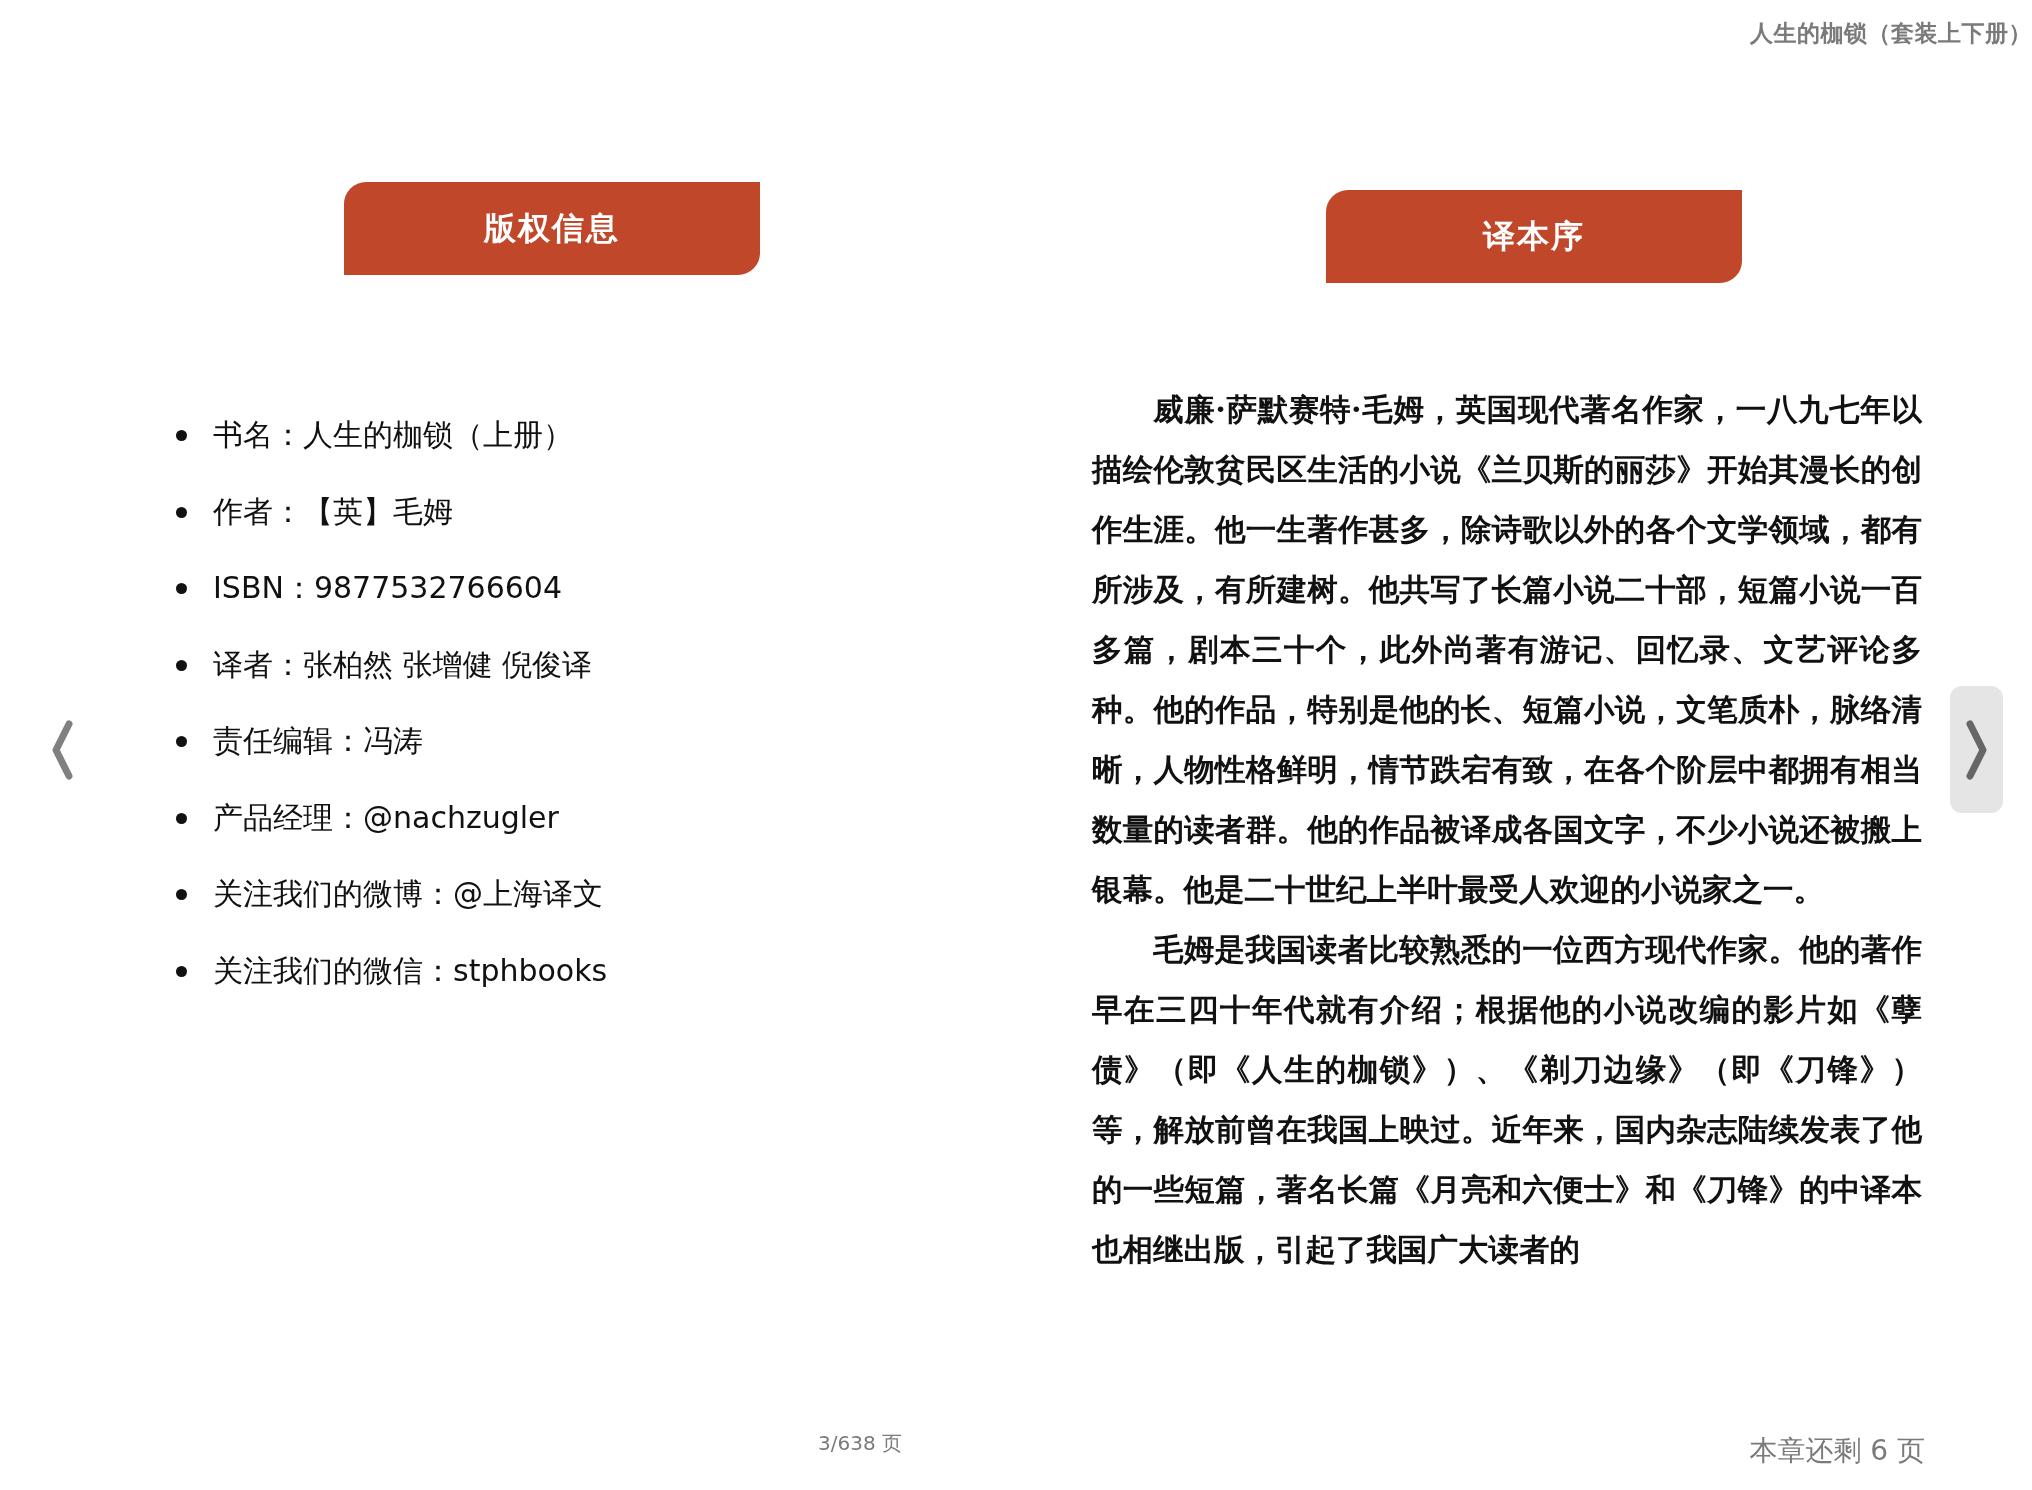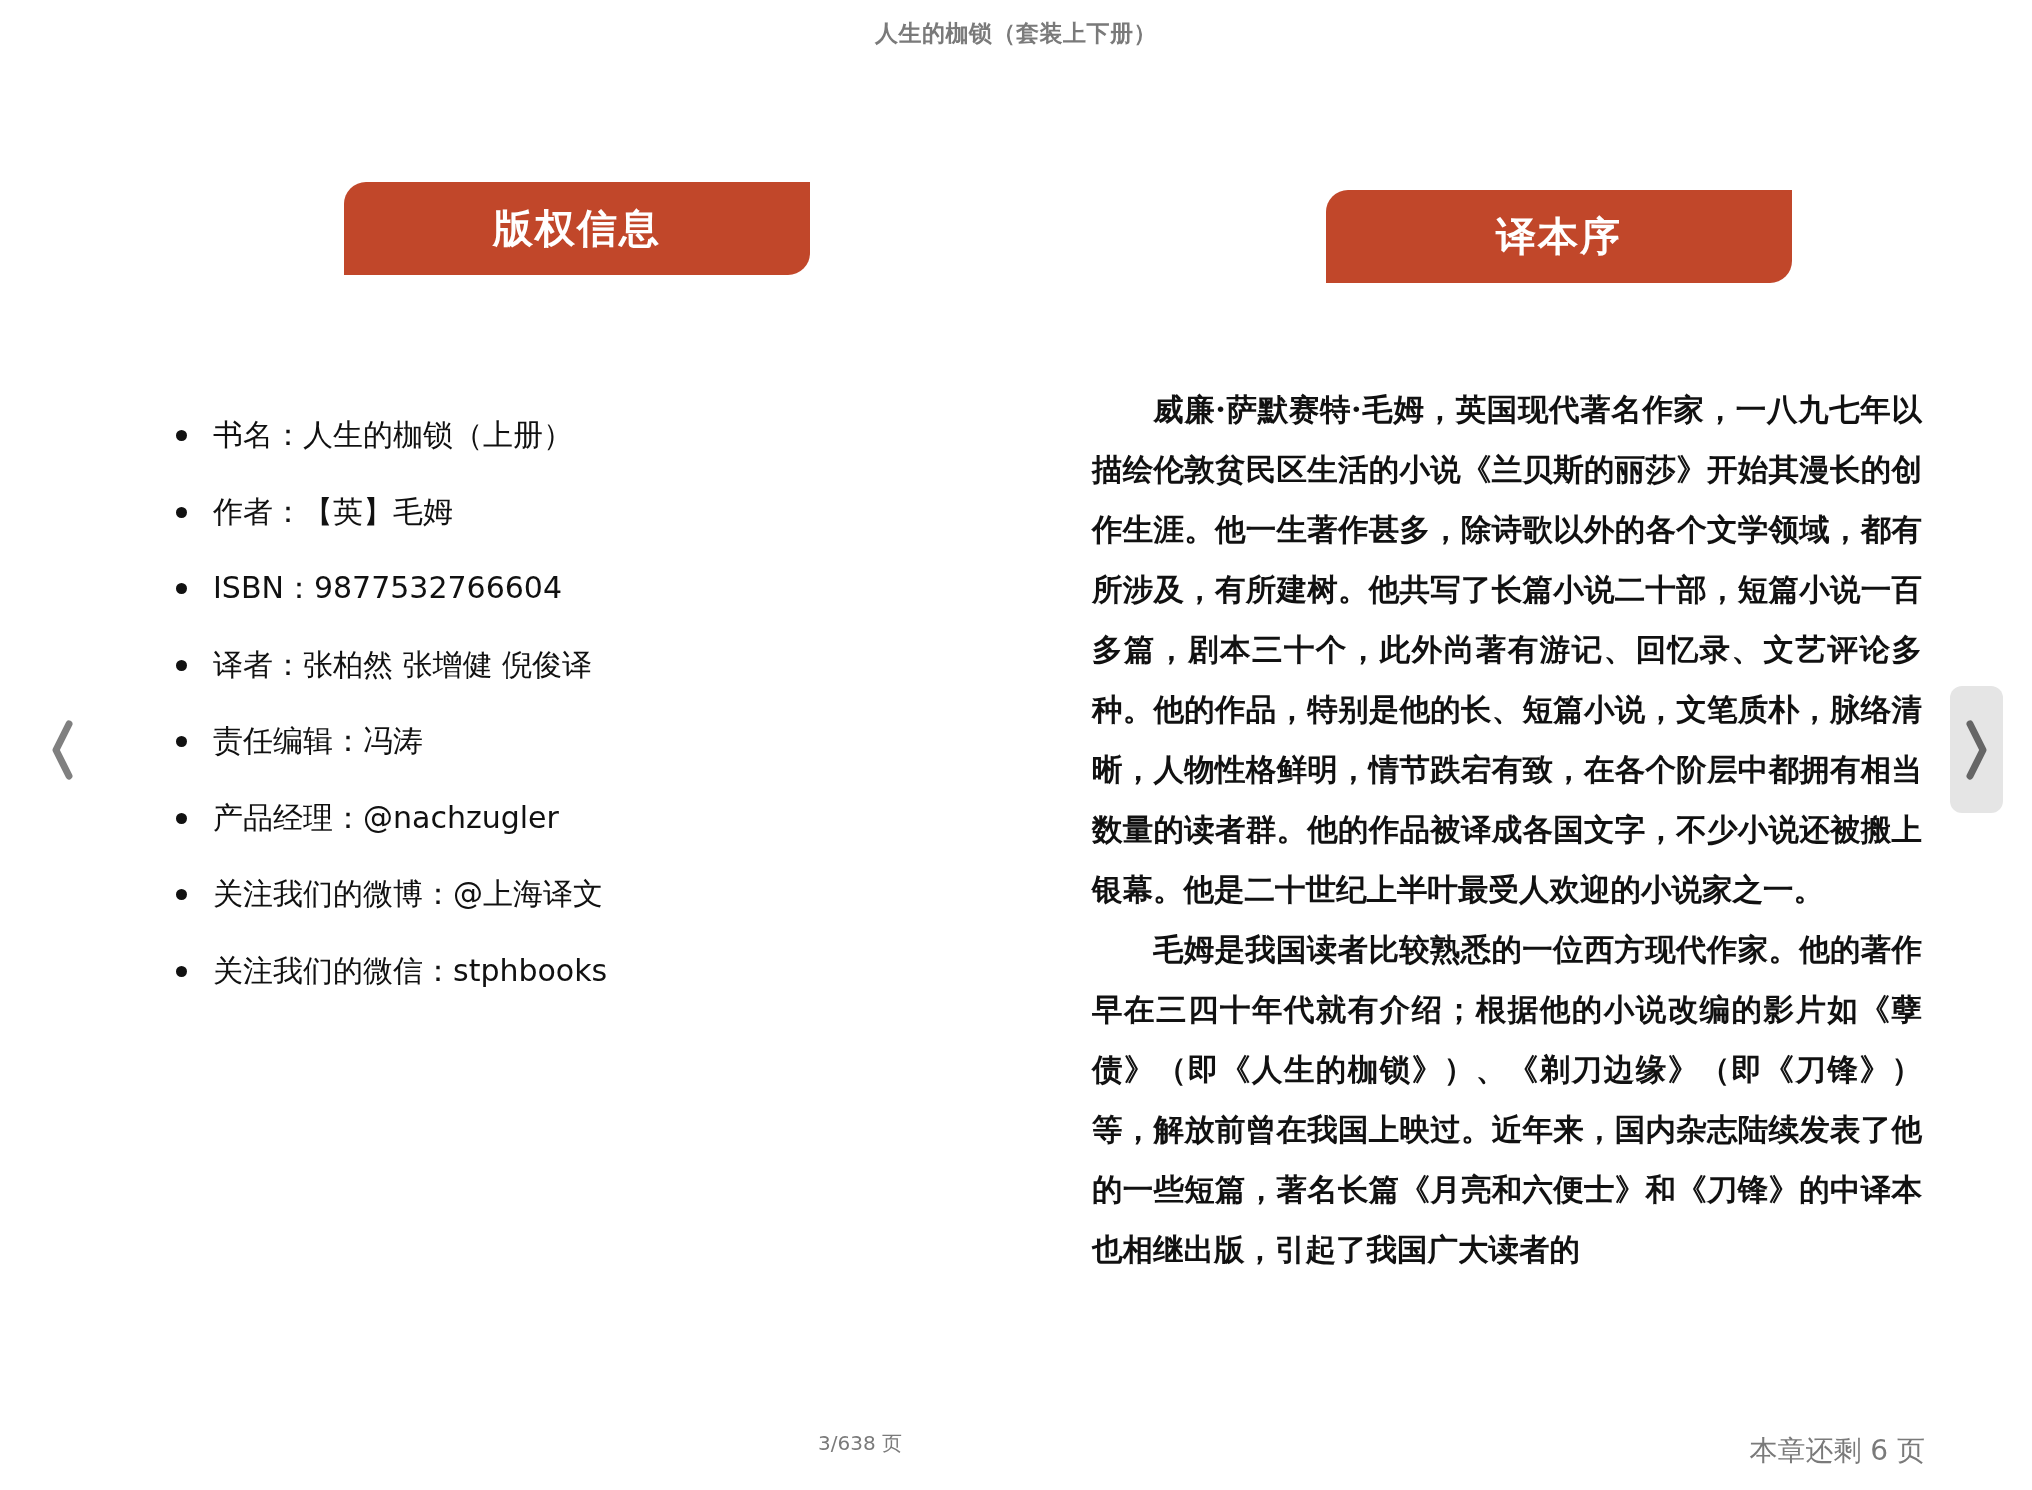--- a/index.html
+++ b/index.html
@@ -12,35 +12,35 @@
     height: 1490px;
     position: relative;
     overflow: hidden;
     font-family: "DejaVu Sans", "Liberation Sans", sans-serif;
   }
   .book-title {
     position: absolute;
     top: 18px;
     left: 0;
     width: 2032px;
-    text-align: center;
+    text-align: right;
     font-size: 23px;
     font-weight: bold;
     color: #7a7a7a;
     letter-spacing: 0.5px;
   }
   .banner {
     position: absolute;
     top: 182px;
-    width: 466px;
+    width: 416px;
     height: 93px;
     background: #c1472a;
     border-radius: 22px 0 22px 0;
     color: #ffffff;
-    font-size: 40px;
+    font-size: 32px;
     font-weight: bold;
     display: flex;
     align-items: center;
     justify-content: center;
     letter-spacing: 2px;
   }
   .banner.left { left: 344px; }
   .banner.right { left: 1326px; margin-top: 8px; }
 
   .info-list {

